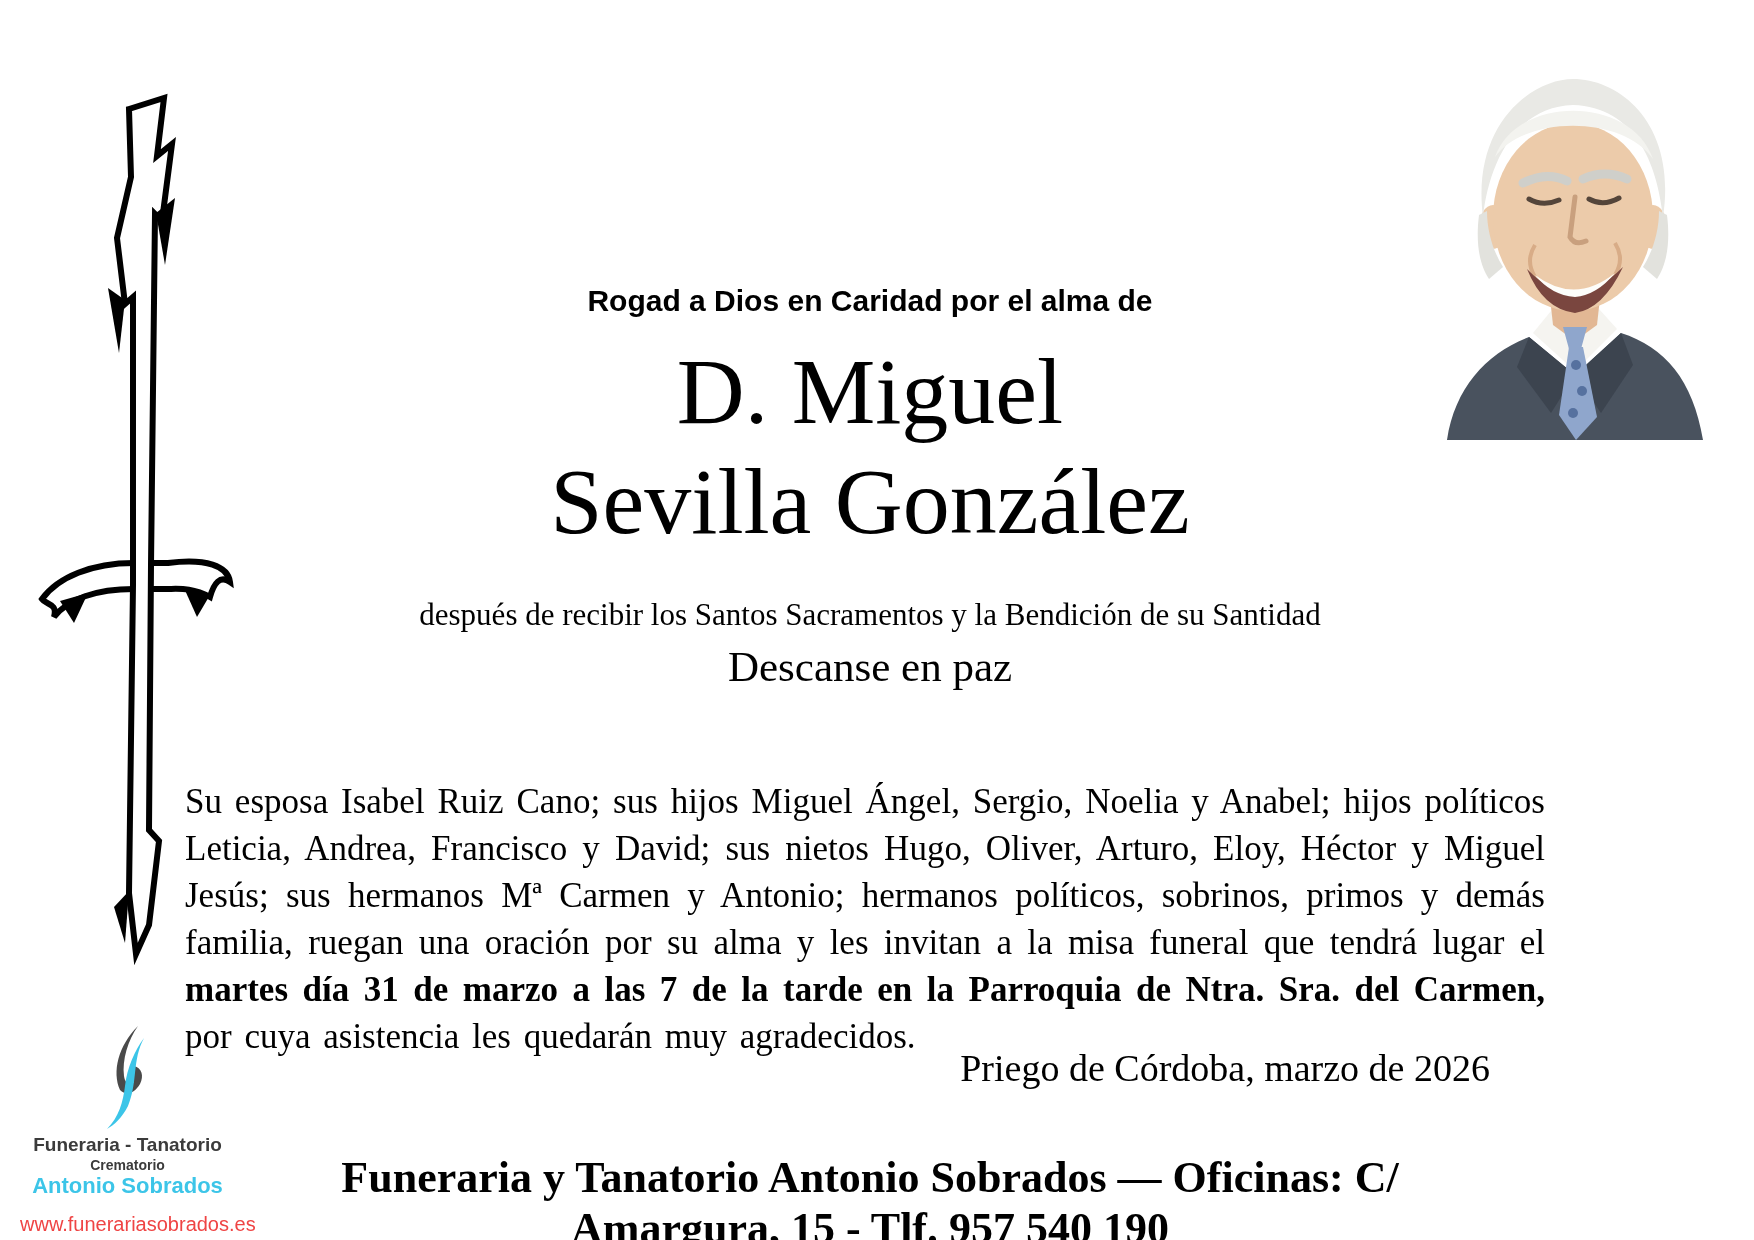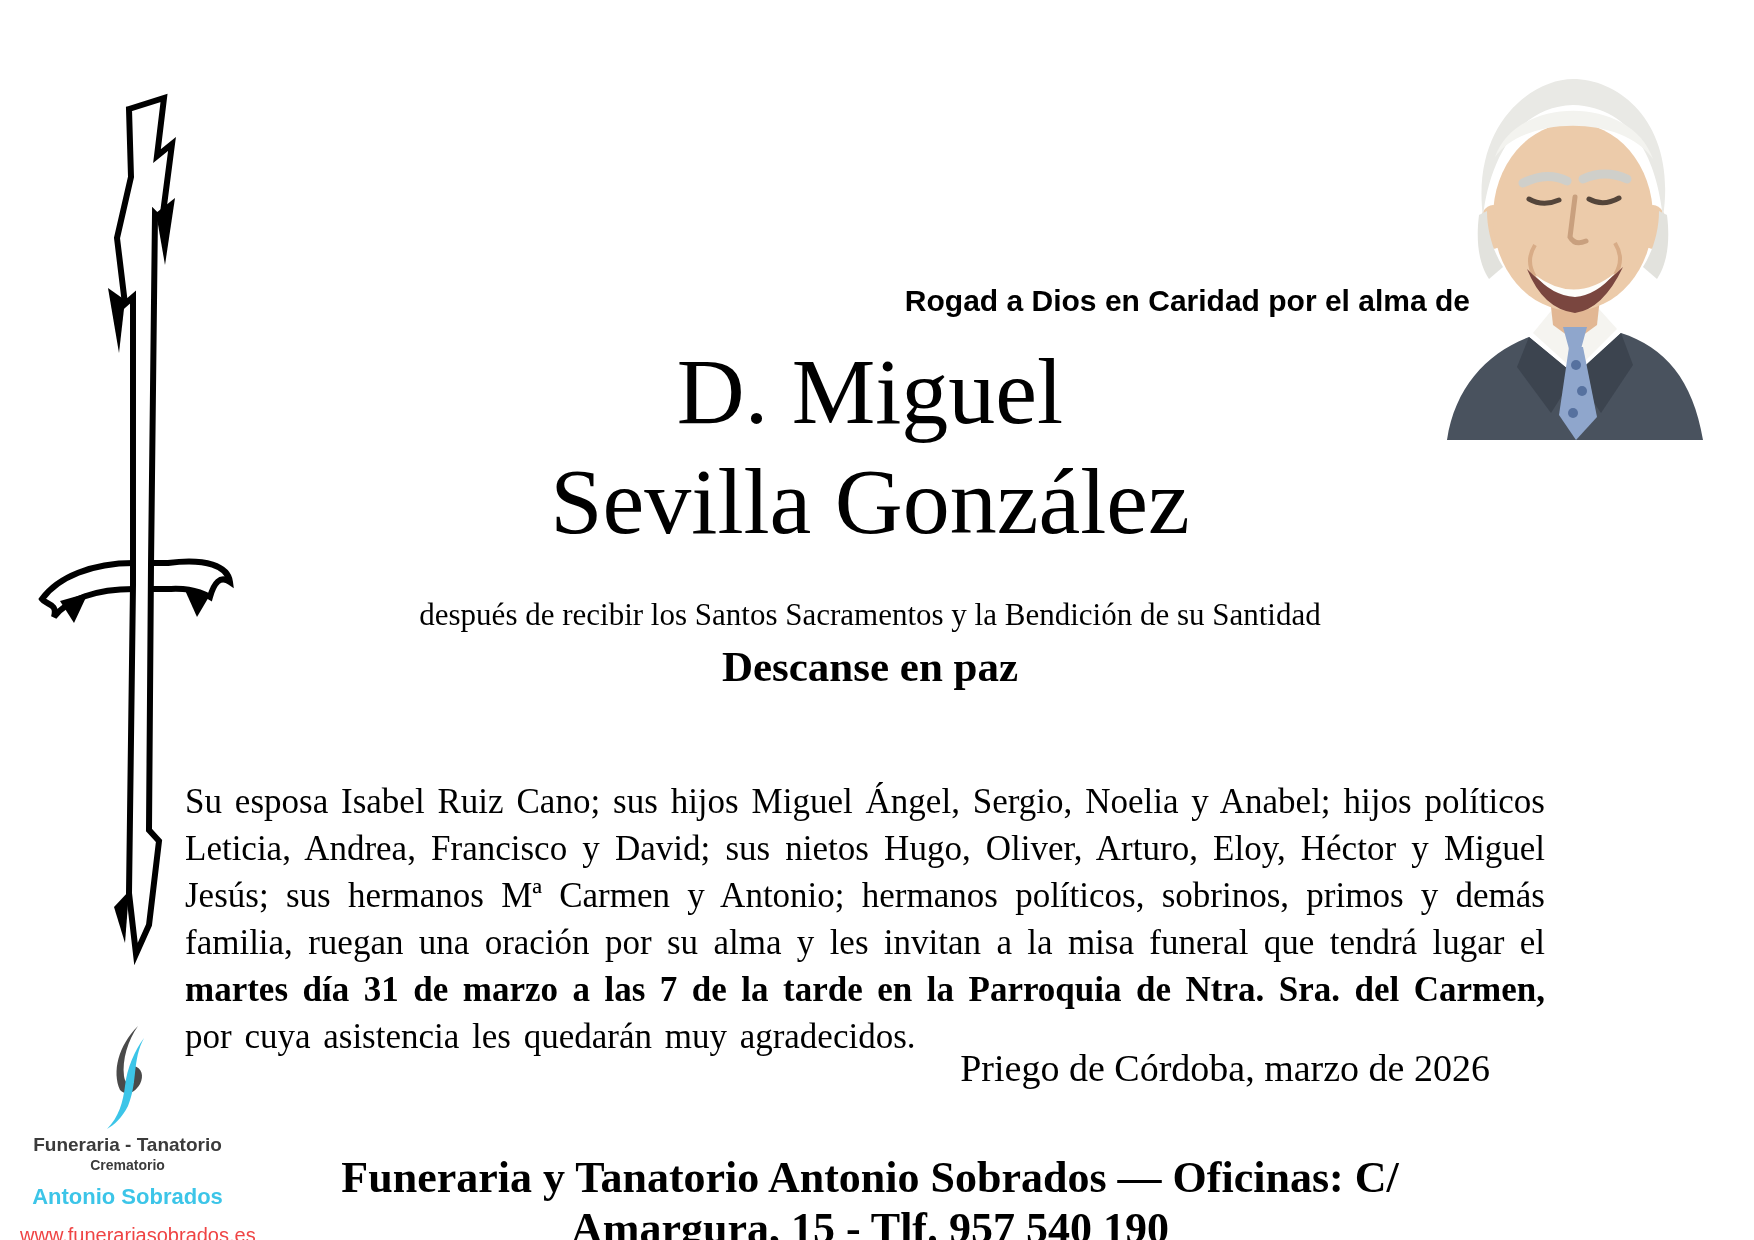--- a/index.html
+++ b/index.html
@@ -20,21 +20,21 @@
     left: 270px; top: 96px; width: 1200px;
     text-align: center;
     font-family: "Liberation Sans", sans-serif;
     font-weight: 700;
     font-size: 150px;
     line-height: 1.0;
     letter-spacing: -3px;
   }
   .invocation {
     left: 270px; top: 284px; width: 1200px;
-    text-align: right;
+    text-align: center;
     font-family: "Liberation Sans", sans-serif;
     font-weight: 700;
     font-size: 30px;
   }
   .name-line1 {
     left: 270px; top: 342px; width: 1200px;
     text-align: center;
     font-size: 94px;
     line-height: 1.05;
   }
@@ -50,21 +50,21 @@
     font-size: 31px;
   }
   .death-line2 {
     left: 270px; top: 597px; width: 1200px;
     text-align: center;
     font-size: 31px;
   }
   .rip {
     left: 270px; top: 642px; width: 1200px;
     text-align: center;
-    font-weight: 700;
+    font-weight: 400;
     font-size: 43px;
   }
 
   
   .obituary {
     left: 185px; top: 778px; width: 1360px;
     font-size: 35px;
     line-height: 47px;
     text-align: justify;
     word-spacing: 4px;
@@ -103,21 +103,21 @@
     margin-top: 2px;
   }
   .logo-line2 {
     font-family: "Liberation Sans", sans-serif;
     font-size: 14px; font-weight: 600; color: #3b3b3b;
     margin-top: 1px;
   }
   .logo-line3 {
     font-family: "Liberation Sans", sans-serif;
     font-size: 22px; font-weight: 600;
-    margin-top: 11px;
+    margin-top: 0;
   }
   .logo-website {
     font-family: "Liberation Sans", sans-serif;
     font-size: 20px; color: #ef4444;
     margin-top: 14px;
     text-align: center;
     white-space: nowrap;
   }
 </style>
 </head>

